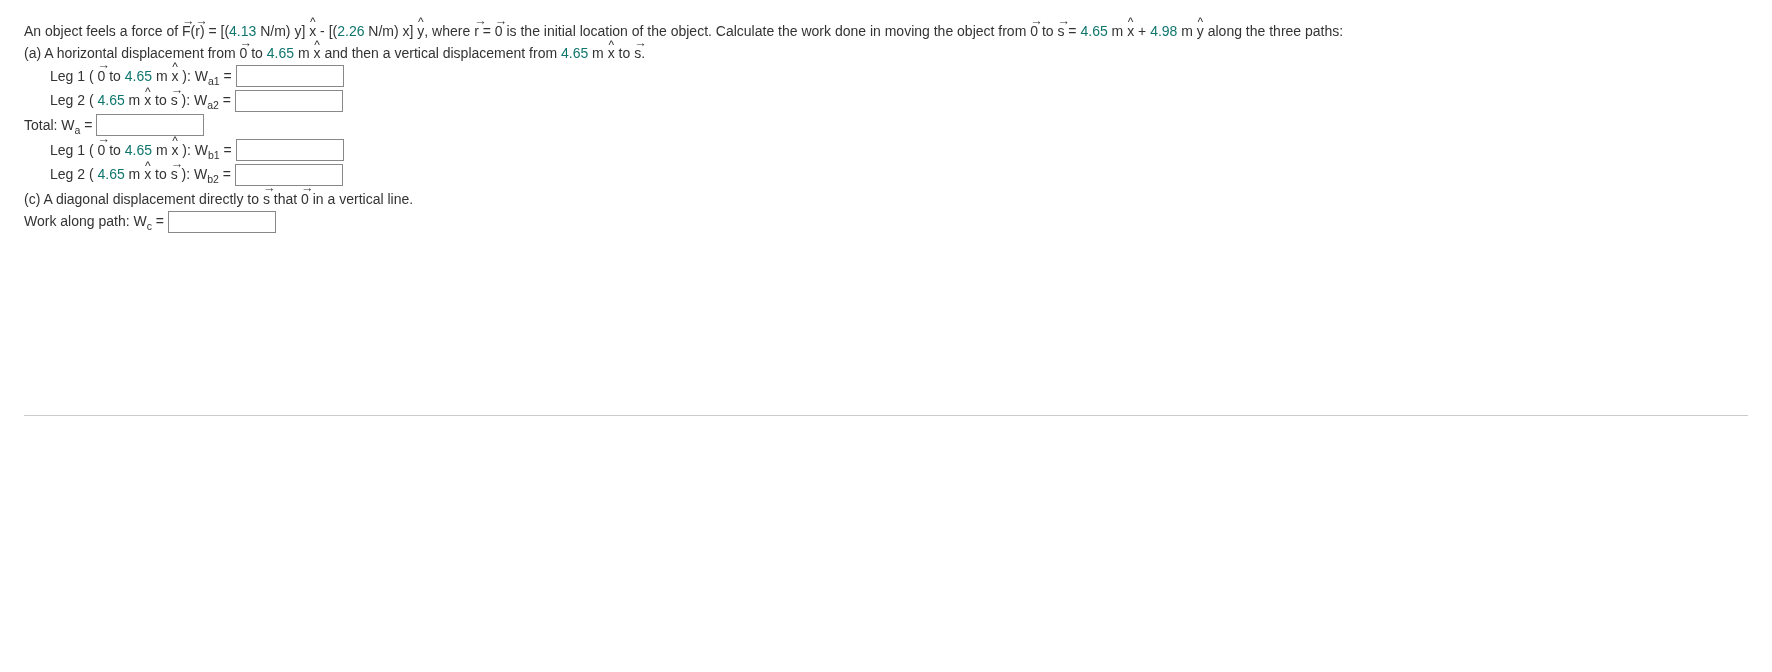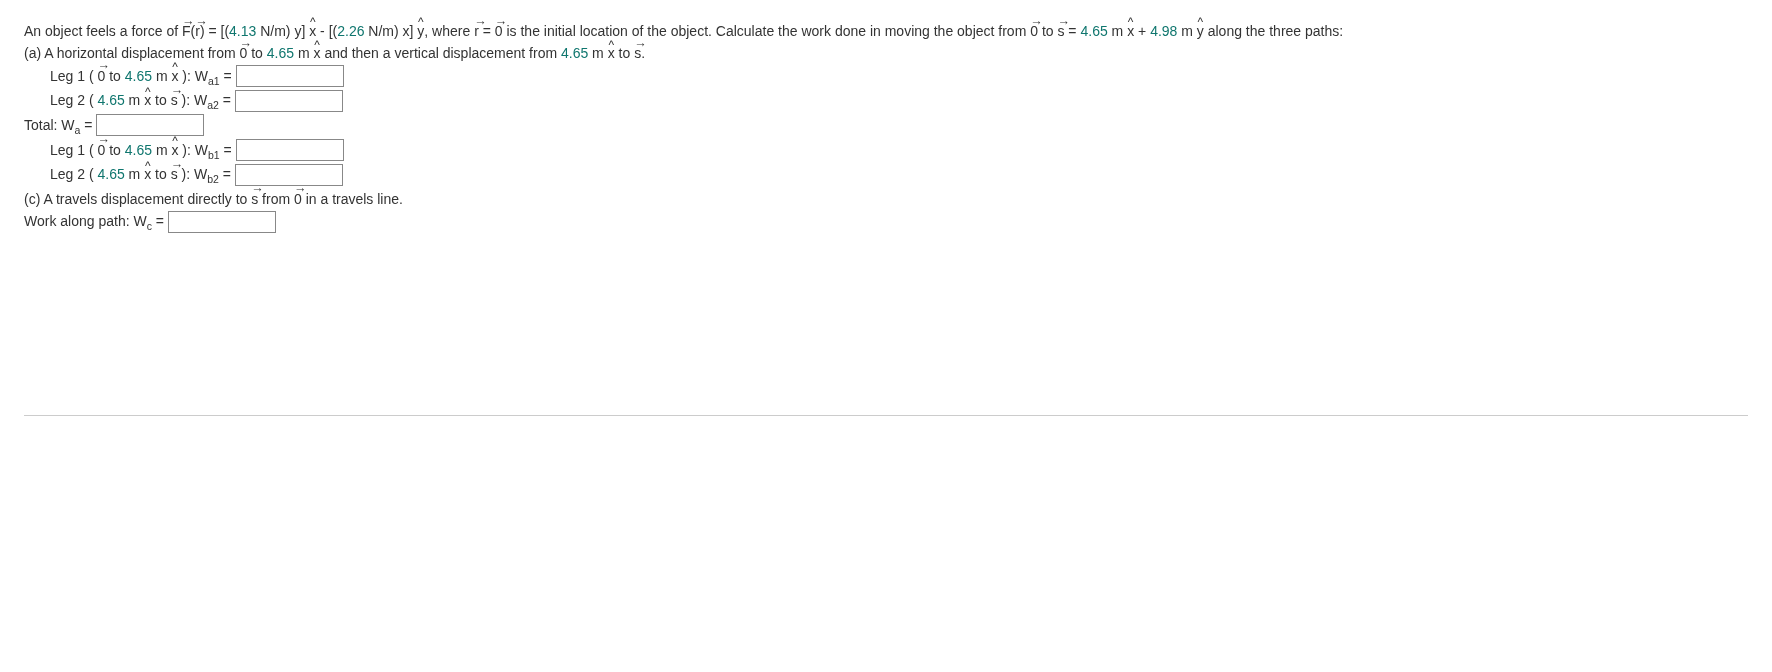--- a/index.html
+++ b/index.html
@@ -86,21 +86,21 @@
     <div class="indent">
       <span>Leg 1 ( </span><span class="vec">0</span><span> to </span><span class="red">4.65</span><span> m </span><span class="hat">x</span><span> ): W</span><sub>b1</sub><span> = </span><input type="text" style="">
     </div>
     <div class="indent">
       <span>Leg 2 ( </span><span class="red">4.65</span><span> m </span><span class="hat">x</span><span> to </span><span class="vec">s</span><span> ): W</span><sub>b2</sub><span> = </span><input type="text" style="">
     </div>
   </div>
 
   <div class="section">
     <div>
-      <span>(c) A travels displacement directly to </span><span class="vec">s</span><span> from </span><span class="vec">0</span><span> in a travels line.</span>
+      <span>(c) A diagonal displacement directly to </span><span class="vec">s</span><span> that </span><span class="vec">0</span><span> in a vertical line.</span>
     </div>
     <div>
       <span>Work along path: W</span><sub>c</sub><span> = </span><input type="text" style="">
     </div>
   </div>
 
 </div>
 
 <hr class="bottom">
 

